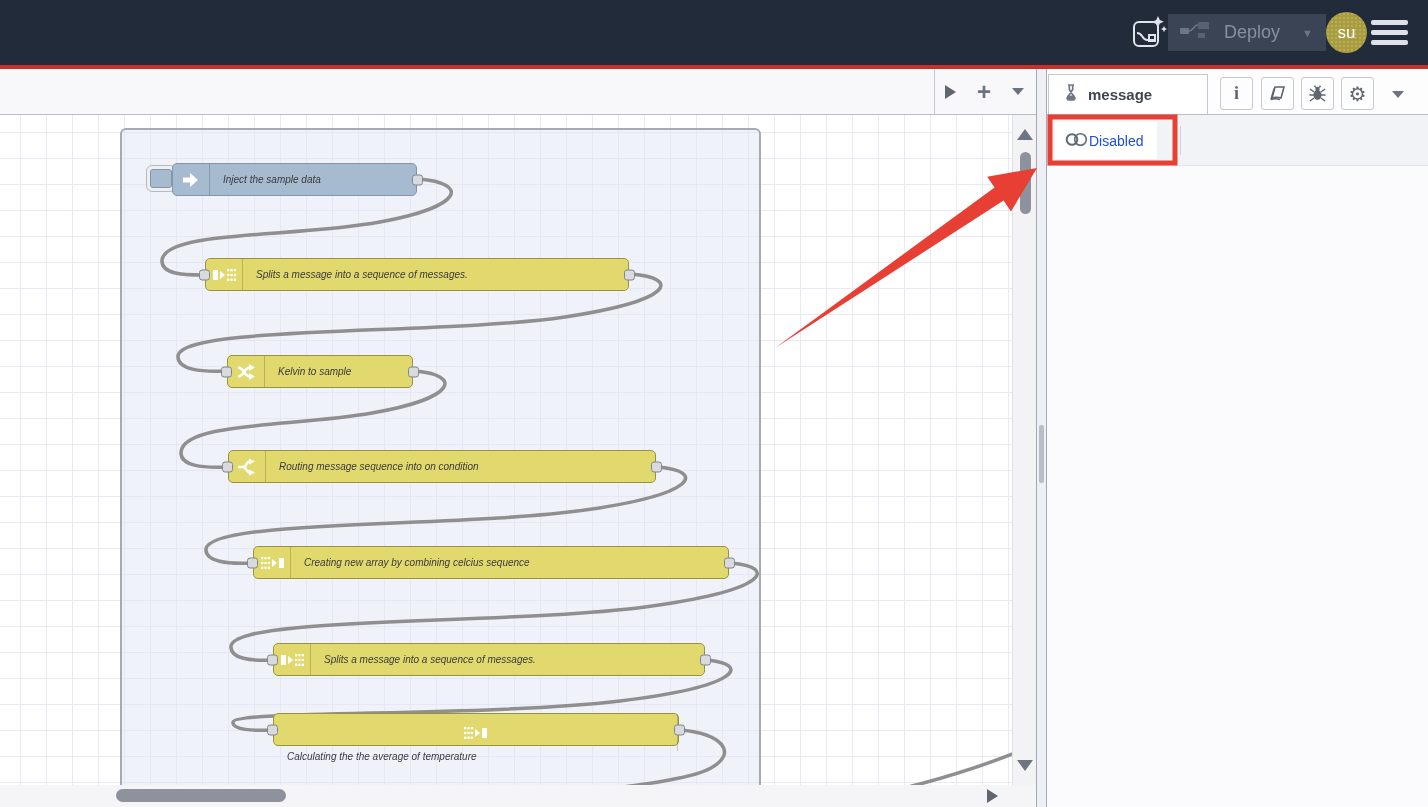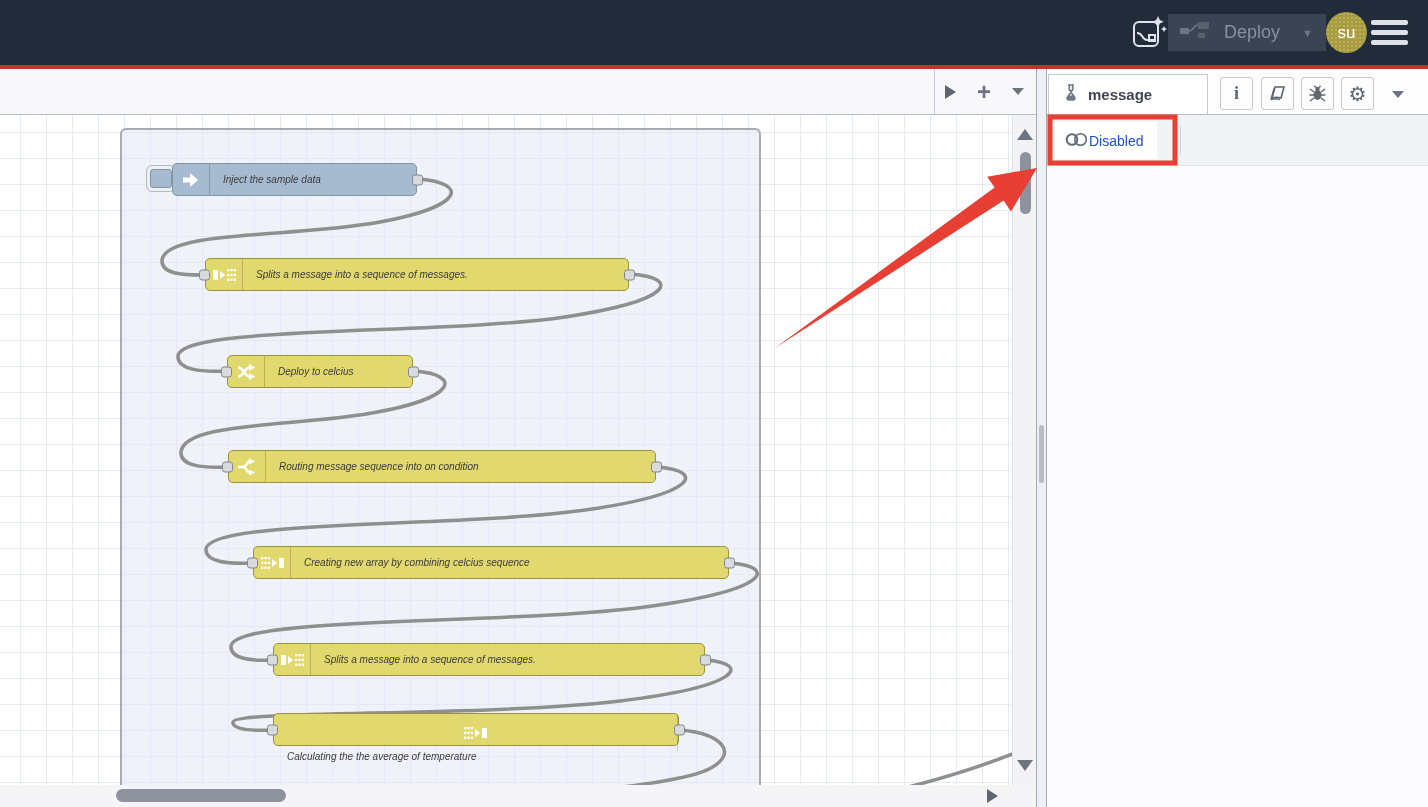--- a/index.html
+++ b/index.html
@@ -163,21 +163,21 @@
         <span class="port out"></span>
       </div>
       <div class="node n-yellow" style="left: 227px; top: 240px; width: 186px;">
         <div class="icon-box">
           <svg width="20" height="20" viewBox="0 0 20 20">
             <path d="M2 5.5 C8 5.5 8 14.5 14 14.5 M2 14.5 C8 14.5 8 5.5 14 5.5" fill="none" stroke="#fff" stroke-width="2.6"></path>
             <polygon points="13,2 19,5.5 13,9" fill="#fff"></polygon>
             <polygon points="13,11 19,14.5 13,18" fill="#fff"></polygon>
           </svg>
         </div>
-        <span class="node-label">Deploy to celcius</span>
+        <span class="node-label">Kelvin to sample</span>
         <span class="port in"></span>
         <span class="port out"></span>
       </div>
       <div class="node n-yellow" style="left: 228px; top: 335px; width: 428px;">
         <div class="icon-box">
           <svg width="18" height="20" viewBox="0 0 18 20">
             <path d="M0 10 H5 C9 10 8 4.5 12 4.5 M5 10 C9 10 8 15.5 12 15.5" fill="none" stroke="#fff" stroke-width="2.6"></path>
             <polygon points="11,1.5 17,4.5 11,7.5" fill="#fff"></polygon>
             <polygon points="11,12.5 17,15.5 11,18.5" fill="#fff"></polygon>
           </svg>

